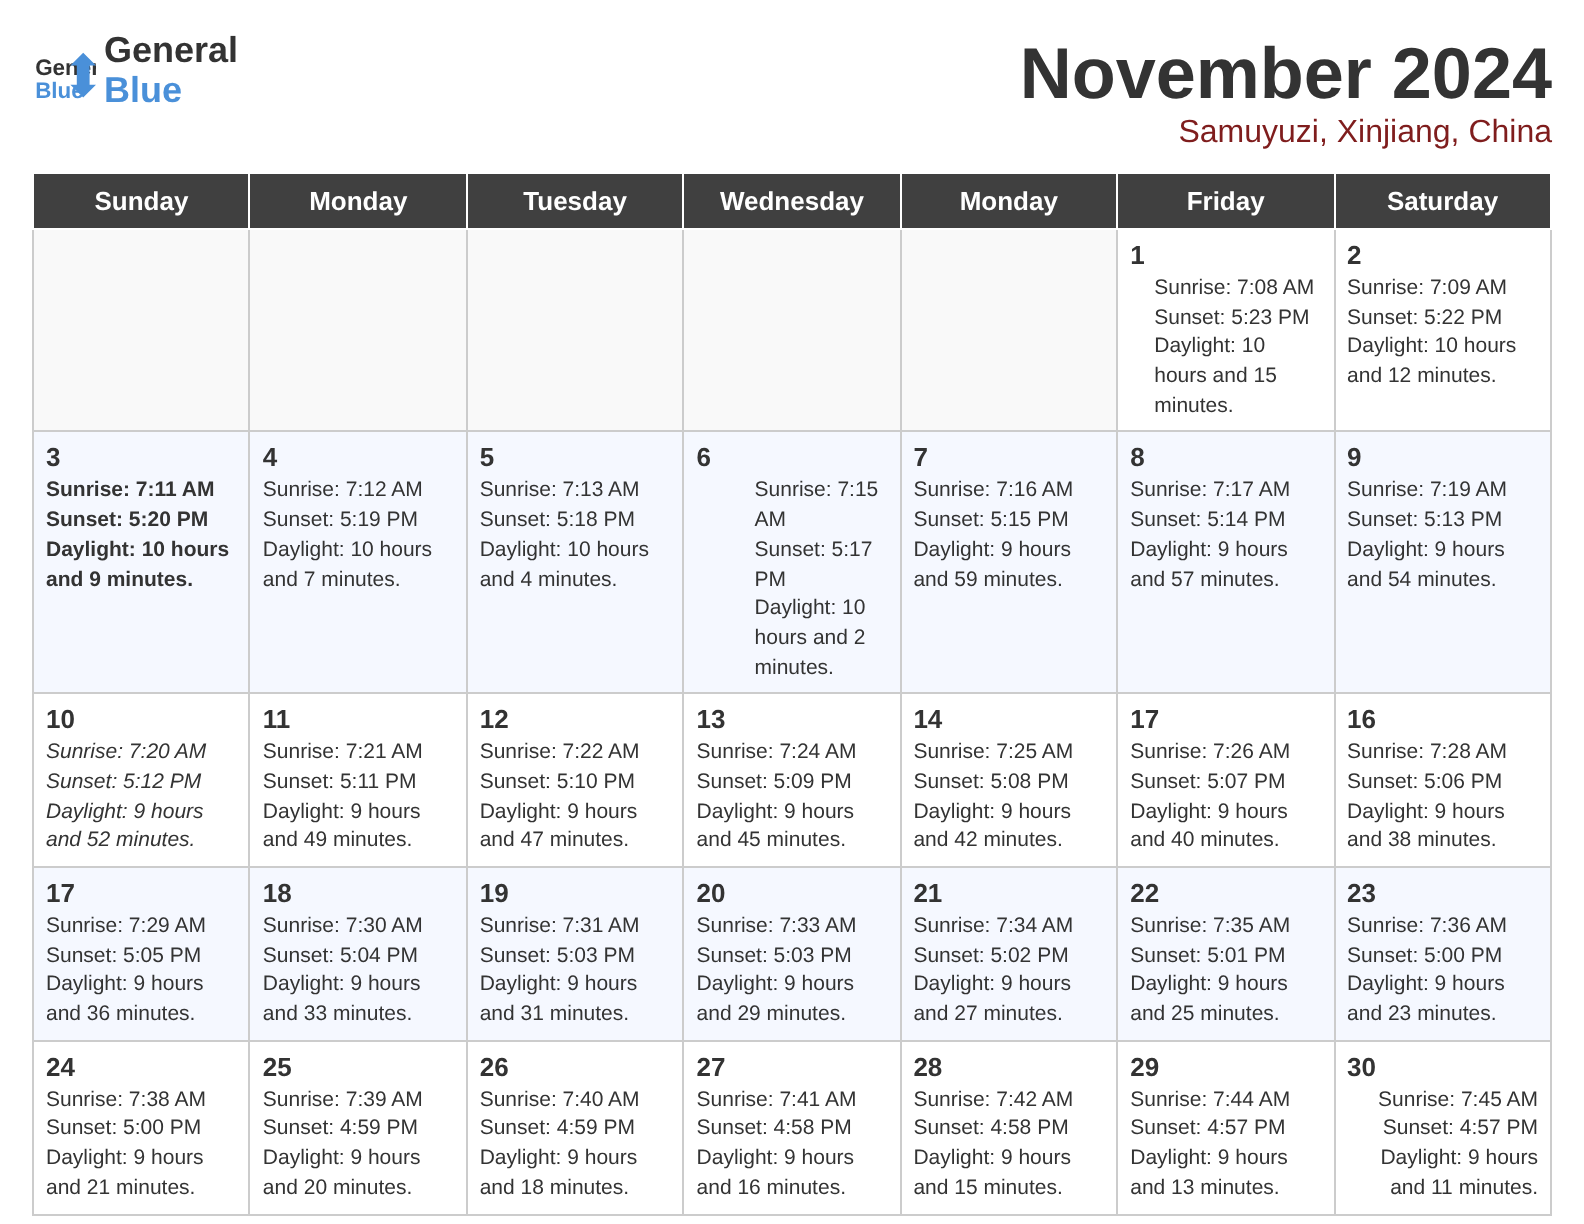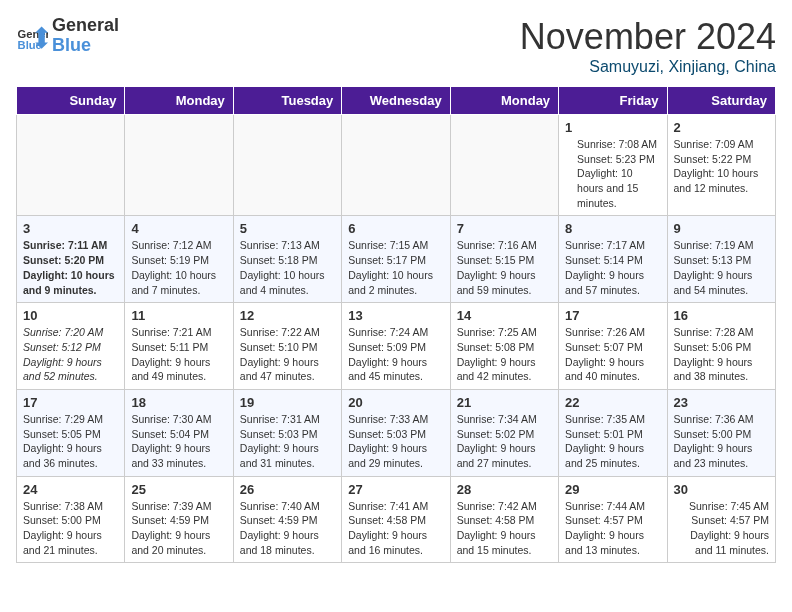--- a/index.html
+++ b/index.html
@@ -29,35 +29,35 @@
     }
     .logo-icon {
       width: 32px;
       height: 32px;
     }
     .title-area {
       text-align: right;
     }
     .month-title {
       font-size: 36px;
-      font-weight: normal;
+      font-weight: bold;
       color: #333;
     }
     .location-title {
       font-size: 16px;
-      color: #0c4a6e;
+      color: #7f1d1d;
     }
     .calendar {
       width: 100%;
       border-collapse: collapse;
     }
     .calendar th {
-      background-color: #4c1d95;
+      background-color: #404040;
       color: #fff;
-      text-align: right;
+      text-align: center;
       padding: 6px 8px;
       font-size: 13px;
       border: 1px solid #fff;
       margin-top: 36px;
     }
     .calendar td {
       vertical-align: top;
       border: 1px solid #ccc;
       padding: 5px 6px;
       font-size: 11px;
@@ -153,21 +153,21 @@
 Daylight: 10 hours and 7 minutes.</div>
         </td>
         <td>
           <span class="day-number">5</span>
           <div class="day-info" style="white-space: pre-line;">Sunrise: 7:13 AM
 Sunset: 5:18 PM
 Daylight: 10 hours and 4 minutes.</div>
         </td>
         <td>
           <span class="day-number">6</span>
-          <div class="day-info" style="white-space: pre-line;">Sunrise: 7:15 AM
+          <div class="day-info" style="white-space: pre-line; margin-left: 29px;">Sunrise: 7:15 AM
 Sunset: 5:17 PM
 Daylight: 10 hours and 2 minutes.</div>
         </td>
         <td>
           <span class="day-number">7</span>
           <div class="day-info" style="white-space: pre-line;">Sunrise: 7:16 AM
 Sunset: 5:15 PM
 Daylight: 9 hours and 59 minutes.</div>
         </td>
         <td>

